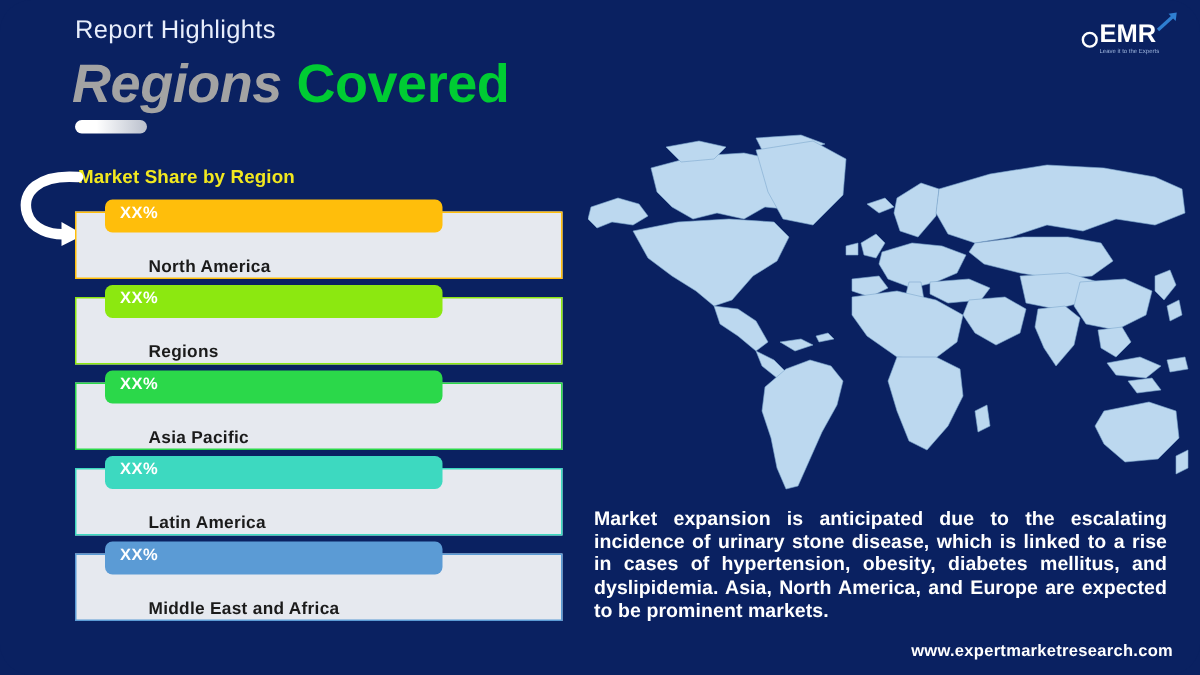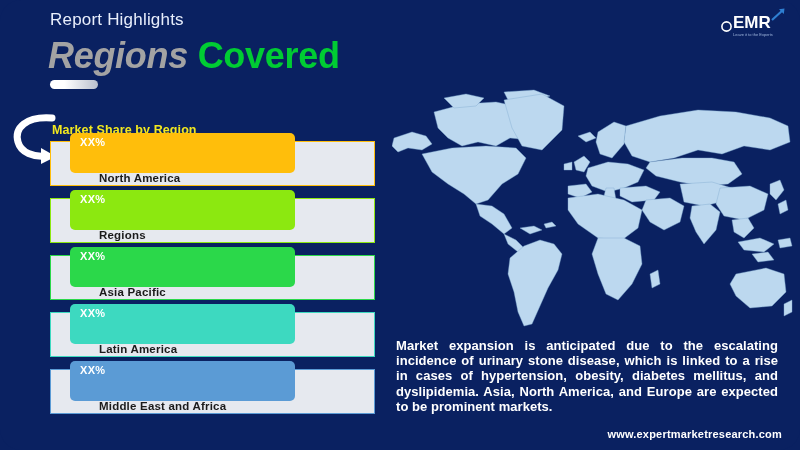--- a/index.html
+++ b/index.html
@@ -30,36 +30,36 @@
     background:linear-gradient(90deg,#ffffff 0%,#ffffff 30%,#b9bfcc 100%);
   }
 
   
   .logo{position:absolute;right:10px;top:6px;width:70px;height:32px;}
   .logo svg{display:block;}
 
   
   .section-label{
     position:absolute;left:52px;top:111px;
-    font-size:12.5px;font-weight:bold;color:#f2e81f;letter-spacing:.1px;margin-top:12px;
+    font-size:12.5px;font-weight:bold;color:#f2e81f;letter-spacing:.1px;
   }
 
   
   .curve-arrow{position:absolute;left:8px;top:112px;width:54px;height:60px;}
 
   
   .regions{position:absolute;left:50px;top:133px;width:330px;}
   .region-row{position:relative;height:55px;margin-bottom:2px;}
   .region-card{
     position:absolute;left:0;top:8px;width:325px;height:45px;
     background:#e6e9ef;border:1px solid rgba(0,0,0,.12);
     box-sizing:border-box;
   }
   .region-pill{
-    position:absolute;left:20px;top:0px;width:225px;height:40px;
+    position:absolute;left:20px;top:0px;width:225px;height:22px;
     border-radius:5px;box-sizing:border-box;
   }
   .region-pct{
     position:absolute;left:10px;top:3px;
     font-size:11px;font-weight:bold;color:#ffffff;letter-spacing:.3px;
   }
   .region-name{
     position:absolute;left:24px;top:30px;
     font-size:11.5px;font-weight:bold;color:#1b1b1b;letter-spacing:.2px;padding-left:24px;
   }

